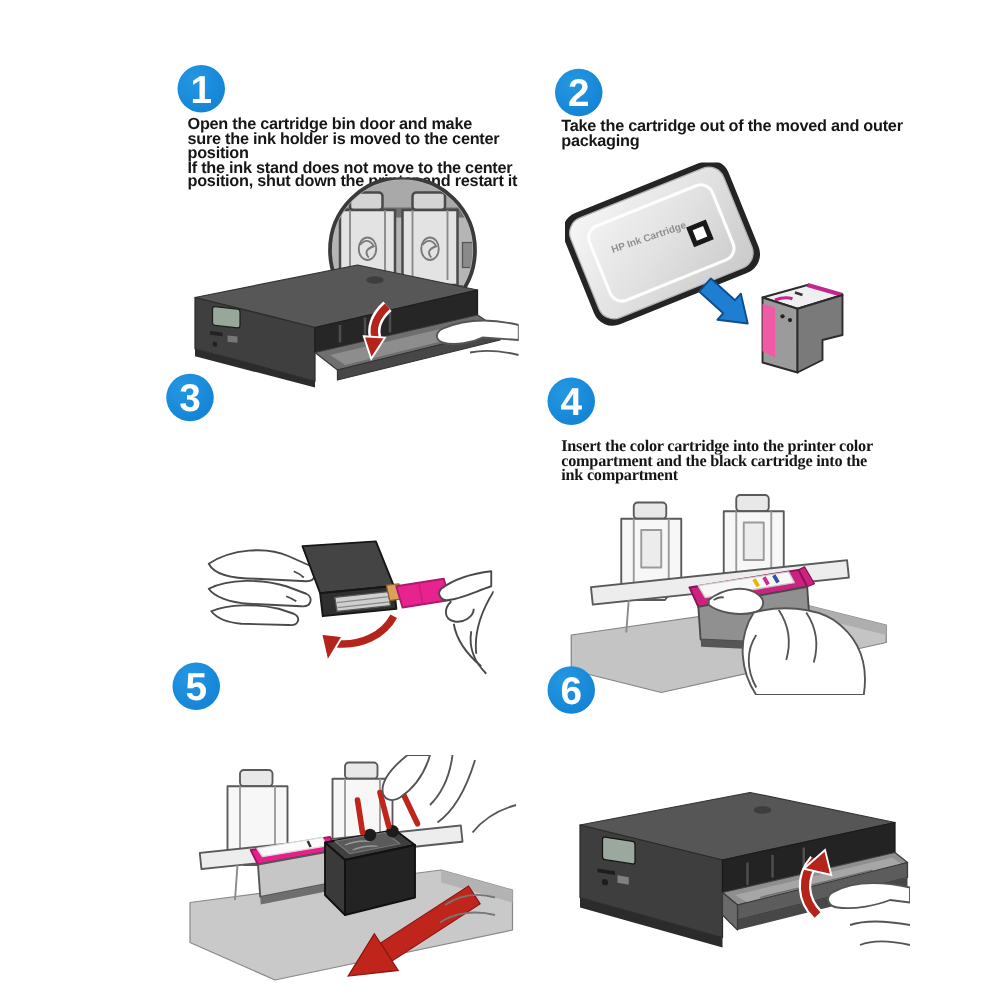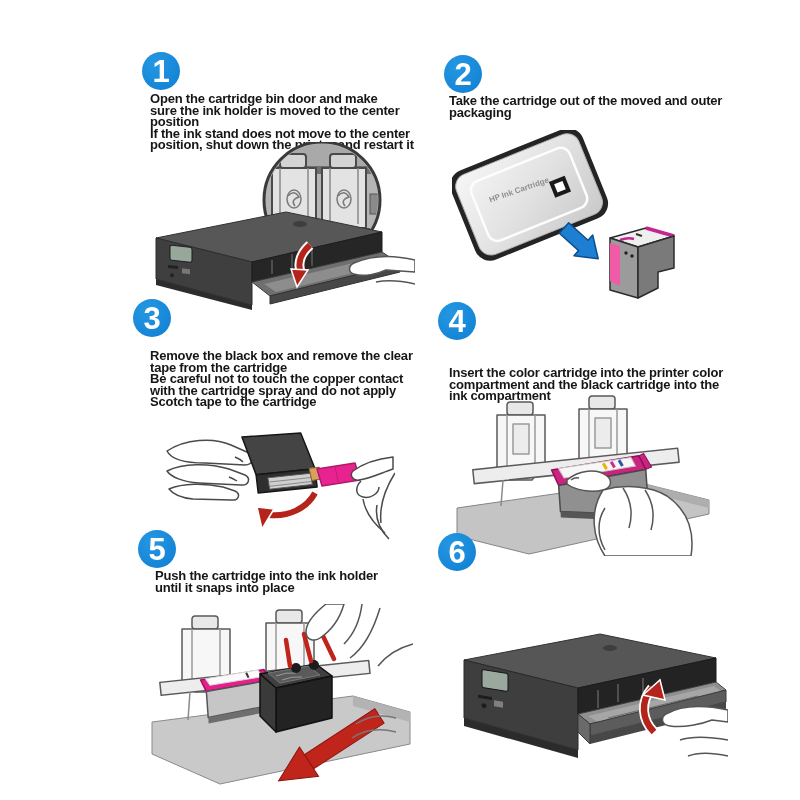--- a/index.html
+++ b/index.html
@@ -13,21 +13,21 @@
             line-height:11.6px;letter-spacing:-0.2px;white-space:pre-line;}
   .illus{position:absolute;}
   .illus svg{display:block;width:100%;height:100%;}
   
   .s1b{left:142px;top:52px;}  .s1t{left:150px;top:93px;width:290px;}
   .s1i{left:150px;top:142px;width:265px;height:170px;}
   .s2b{left:444px;top:55px;}  .s2t{left:449px;top:95px;width:290px;}
   .s2i{left:452px;top:130px;width:255px;height:172px;}
   .s3b{left:133px;top:299px;} .s3t{left:150px;top:350px;width:290px;}
   .s3i{left:165px;top:413px;width:230px;height:135px;}
-  .s4b{left:438px;top:302px;} .s4t{left:449px;top:367px;width:300px;}
+  .s4b{left:438px;top:302px;} .s4t{left:449px;top:351px;width:300px;font-family:Liberation Serif, serif;}
   .s4i{left:455px;top:388px;width:255px;height:168px;}
   .s5b{left:138px;top:530px;} .s5t{left:155px;top:570px;width:290px;}
   .s5i{left:148px;top:604px;width:265px;height:182px;}
   .s6b{left:438px;top:533px;} .s6t{left:444px;top:571px;width:300px;}
   .s6i{left:448px;top:598px;width:280px;height:188px;}
 </style>
 </head>
 <body>
 
 <div class="sheet">
@@ -144,25 +144,20 @@
         <polygon points="10,21 20,24 20,64 10,59" fill="#f15aa7"></polygon>
         <circle cx="26" cy="31" r="1.7" fill="#222"></circle>
           <circle cx="32" cy="34" r="1.7" fill="#222"></circle>
       </g>
     </svg>
   </div>
 
   <div class="badge s3b">
     <span>3</span>
   </div>
-  <div class="steptext s3t">Remove the black box and remove the clear
-tape from the cartridge
-Be careful not to touch the copper contact
- with the cartridge spray and do not apply
-Scotch tape to the cartridge</div>
   <div class="illus s3i">
     <svg viewBox="0 0 230 135">
       <g fill="#ffffff" stroke="#4a4a4a" stroke-width="1.5" stroke-linejoin="round">
         <path d="M2,38 C20,26 48,24 66,32 L84,40 C90,43 88,52 80,52 L40,50 C20,50 6,46 2,38 Z"></path>
         <path d="M2,58 C18,50 44,50 64,56 L80,62 C86,65 84,73 76,72 L34,70 C18,69 6,64 2,58 Z"></path>
         <path d="M4,76 C18,70 40,70 58,74 L70,78 C76,81 74,88 66,87 L28,86 C16,85 8,81 4,76 Z"></path>
         <path d="M70,44 q5,2 8,5 M64,64 q5,2 8,4" fill="none"></path>
       </g>
       <g transform="translate(78,14) rotate(6)" stroke-linejoin="round">
         <polygon points="0,10 58,0 76,34 18,46" fill="#444444" stroke="#161616" stroke-width="1.5"></polygon>
@@ -241,22 +236,20 @@
         <path d="M168,100 C176,112 178,126 174,140" fill="none"></path>
         <path d="M190,102 C198,114 200,128 196,142" fill="none"></path>
         <path d="M116,92 q4,-3 8,-2" fill="none"></path>
       </g>
     </svg>
   </div>
 
   <div class="badge s5b">
     <span>5</span>
   </div>
-  <div class="steptext s5t">Push the cartridge into the ink holder
-until it snaps into place</div>
   <div class="illus s5i">
     <svg viewBox="0 0 265 182">
       <g>
         <polygon points="4,118 205,92 262,108 262,140 72,180 4,150" fill="#c9c9c9" stroke="#8a8a8a" stroke-linejoin="round"></polygon>
         <polygon points="205,92 262,108 262,118 205,102" fill="#b3b3b3"></polygon>
       </g>
       <g stroke="#5a5a5a" stroke-width="1.5" fill="#f7f7f7" stroke-linejoin="round">
         <g transform="translate(34,14)">
           <rect x="10" y="-2" width="26" height="13" rx="3" fill="#e8e8e8"></rect>
           <path d="M0,11 h48 v56 h-8 l-5,7 h-22 l-5,-7 h-8 z"></path>

